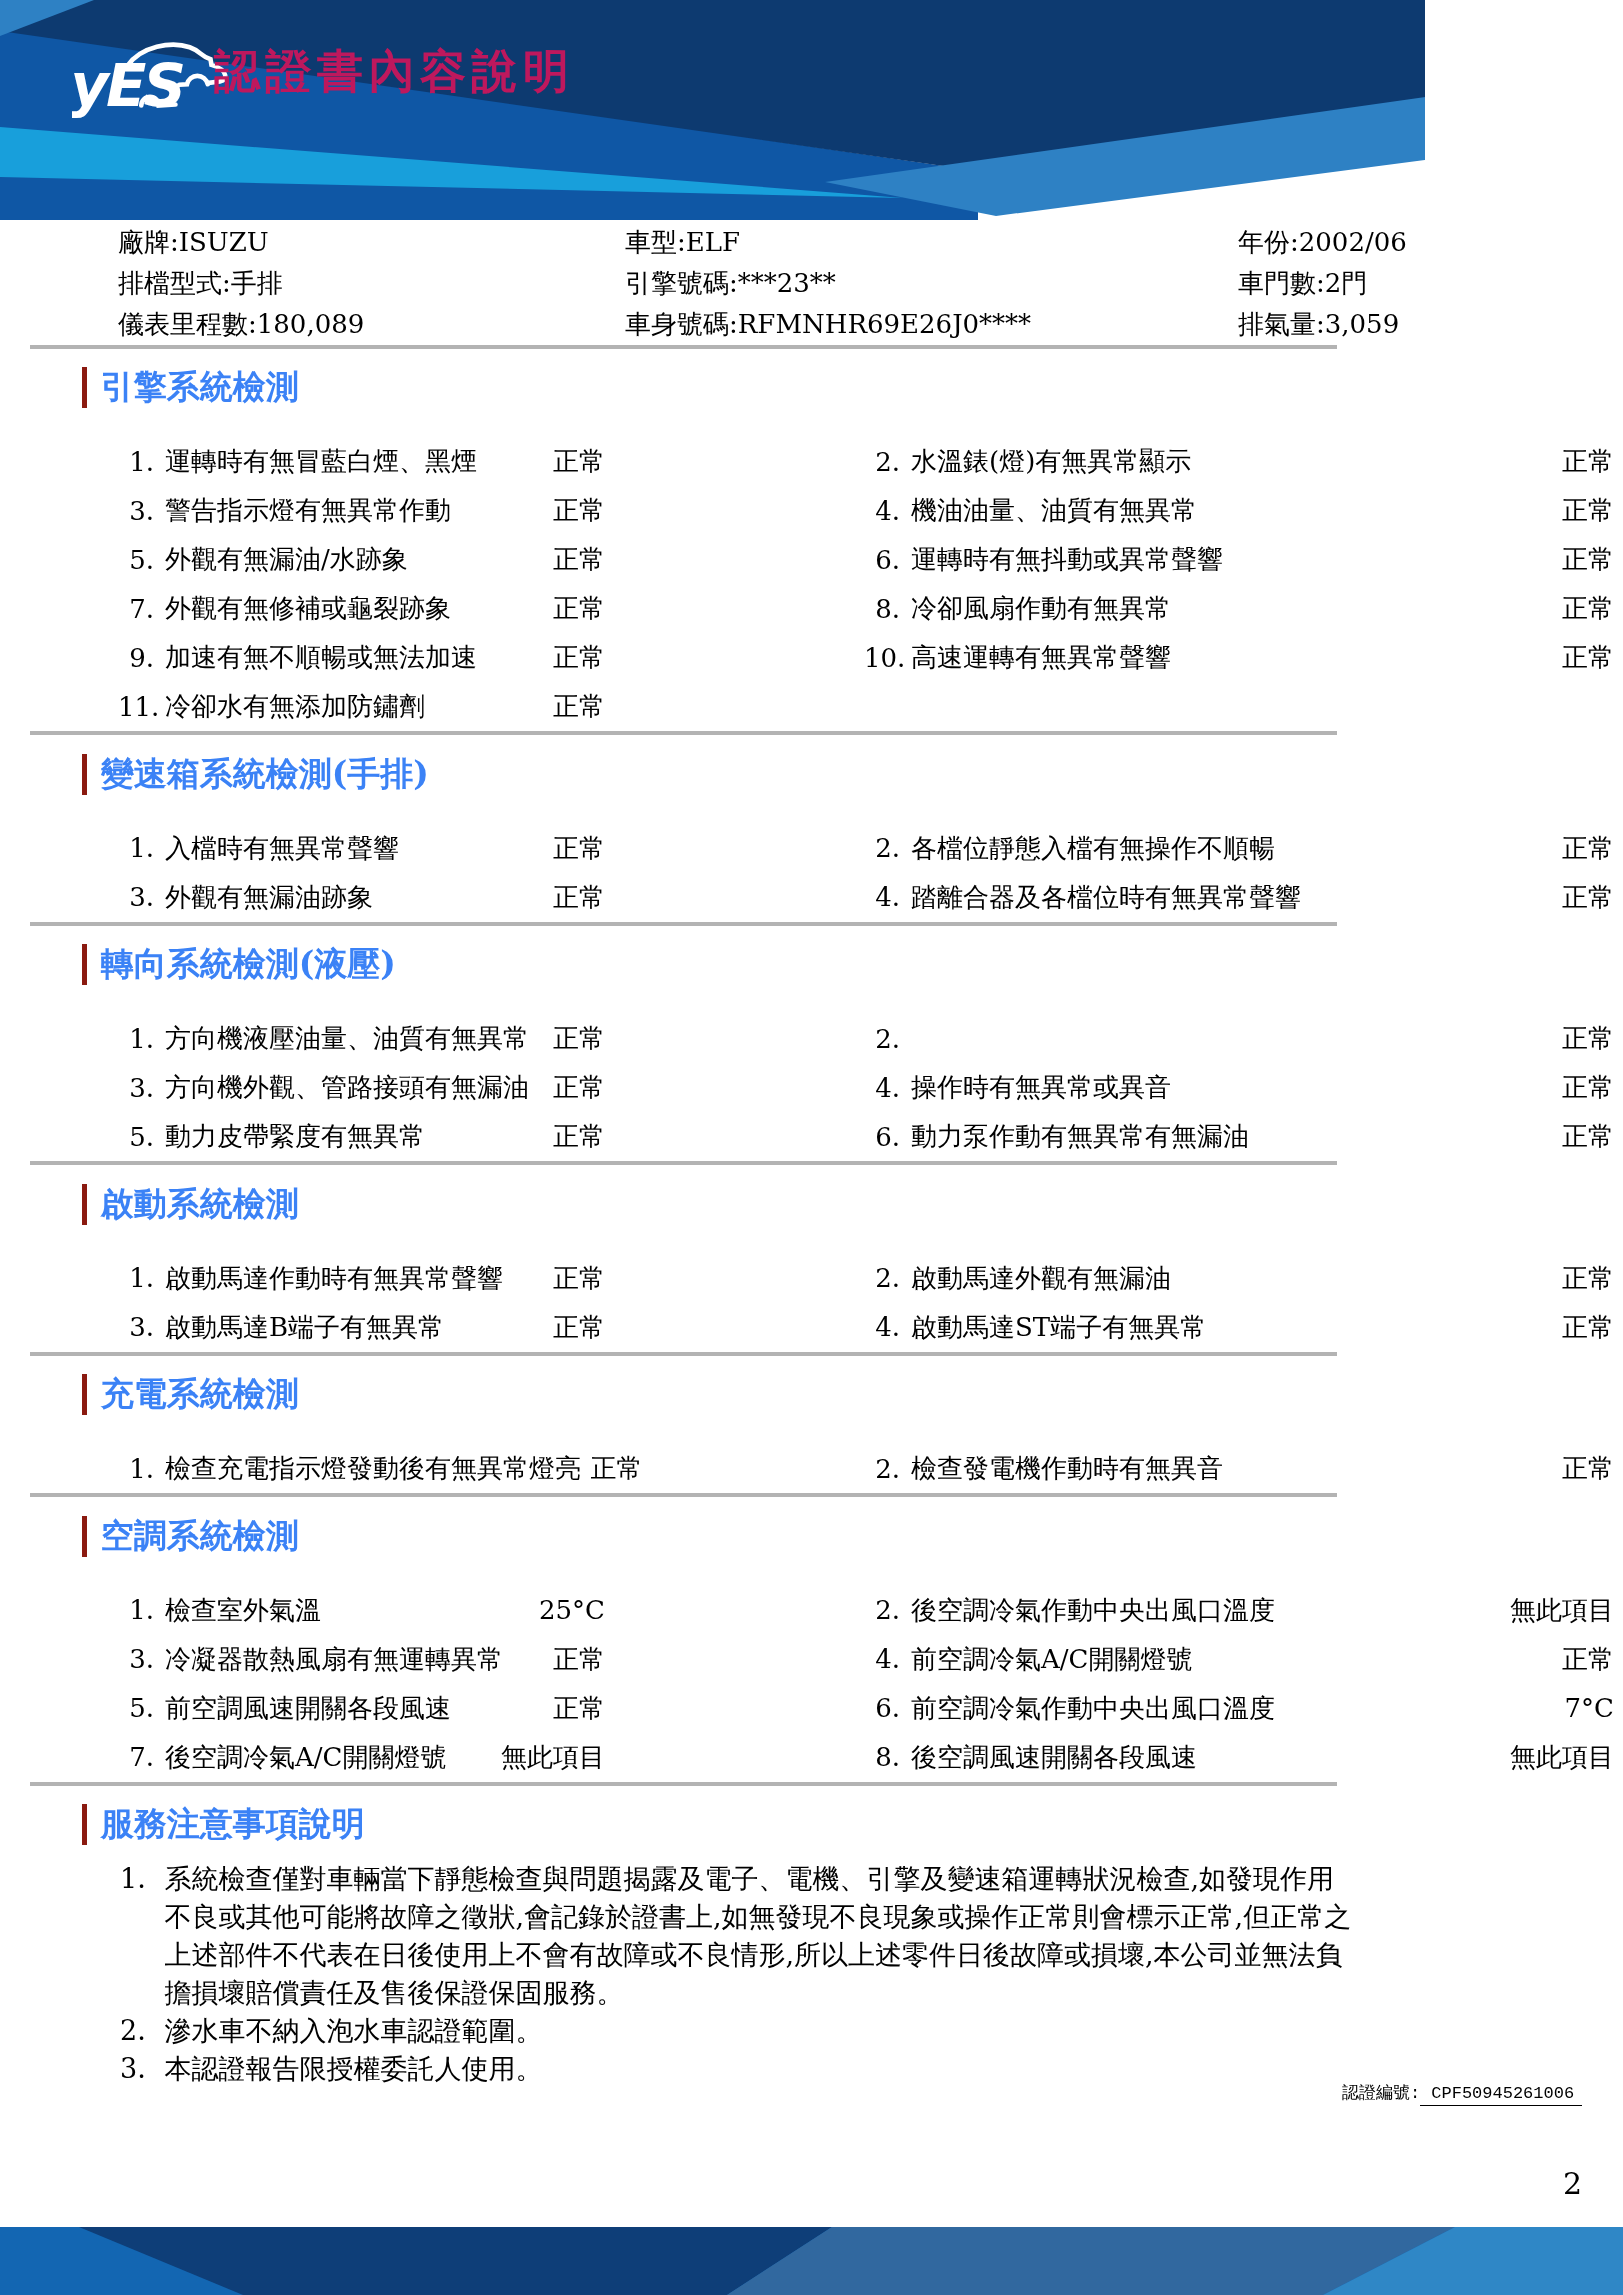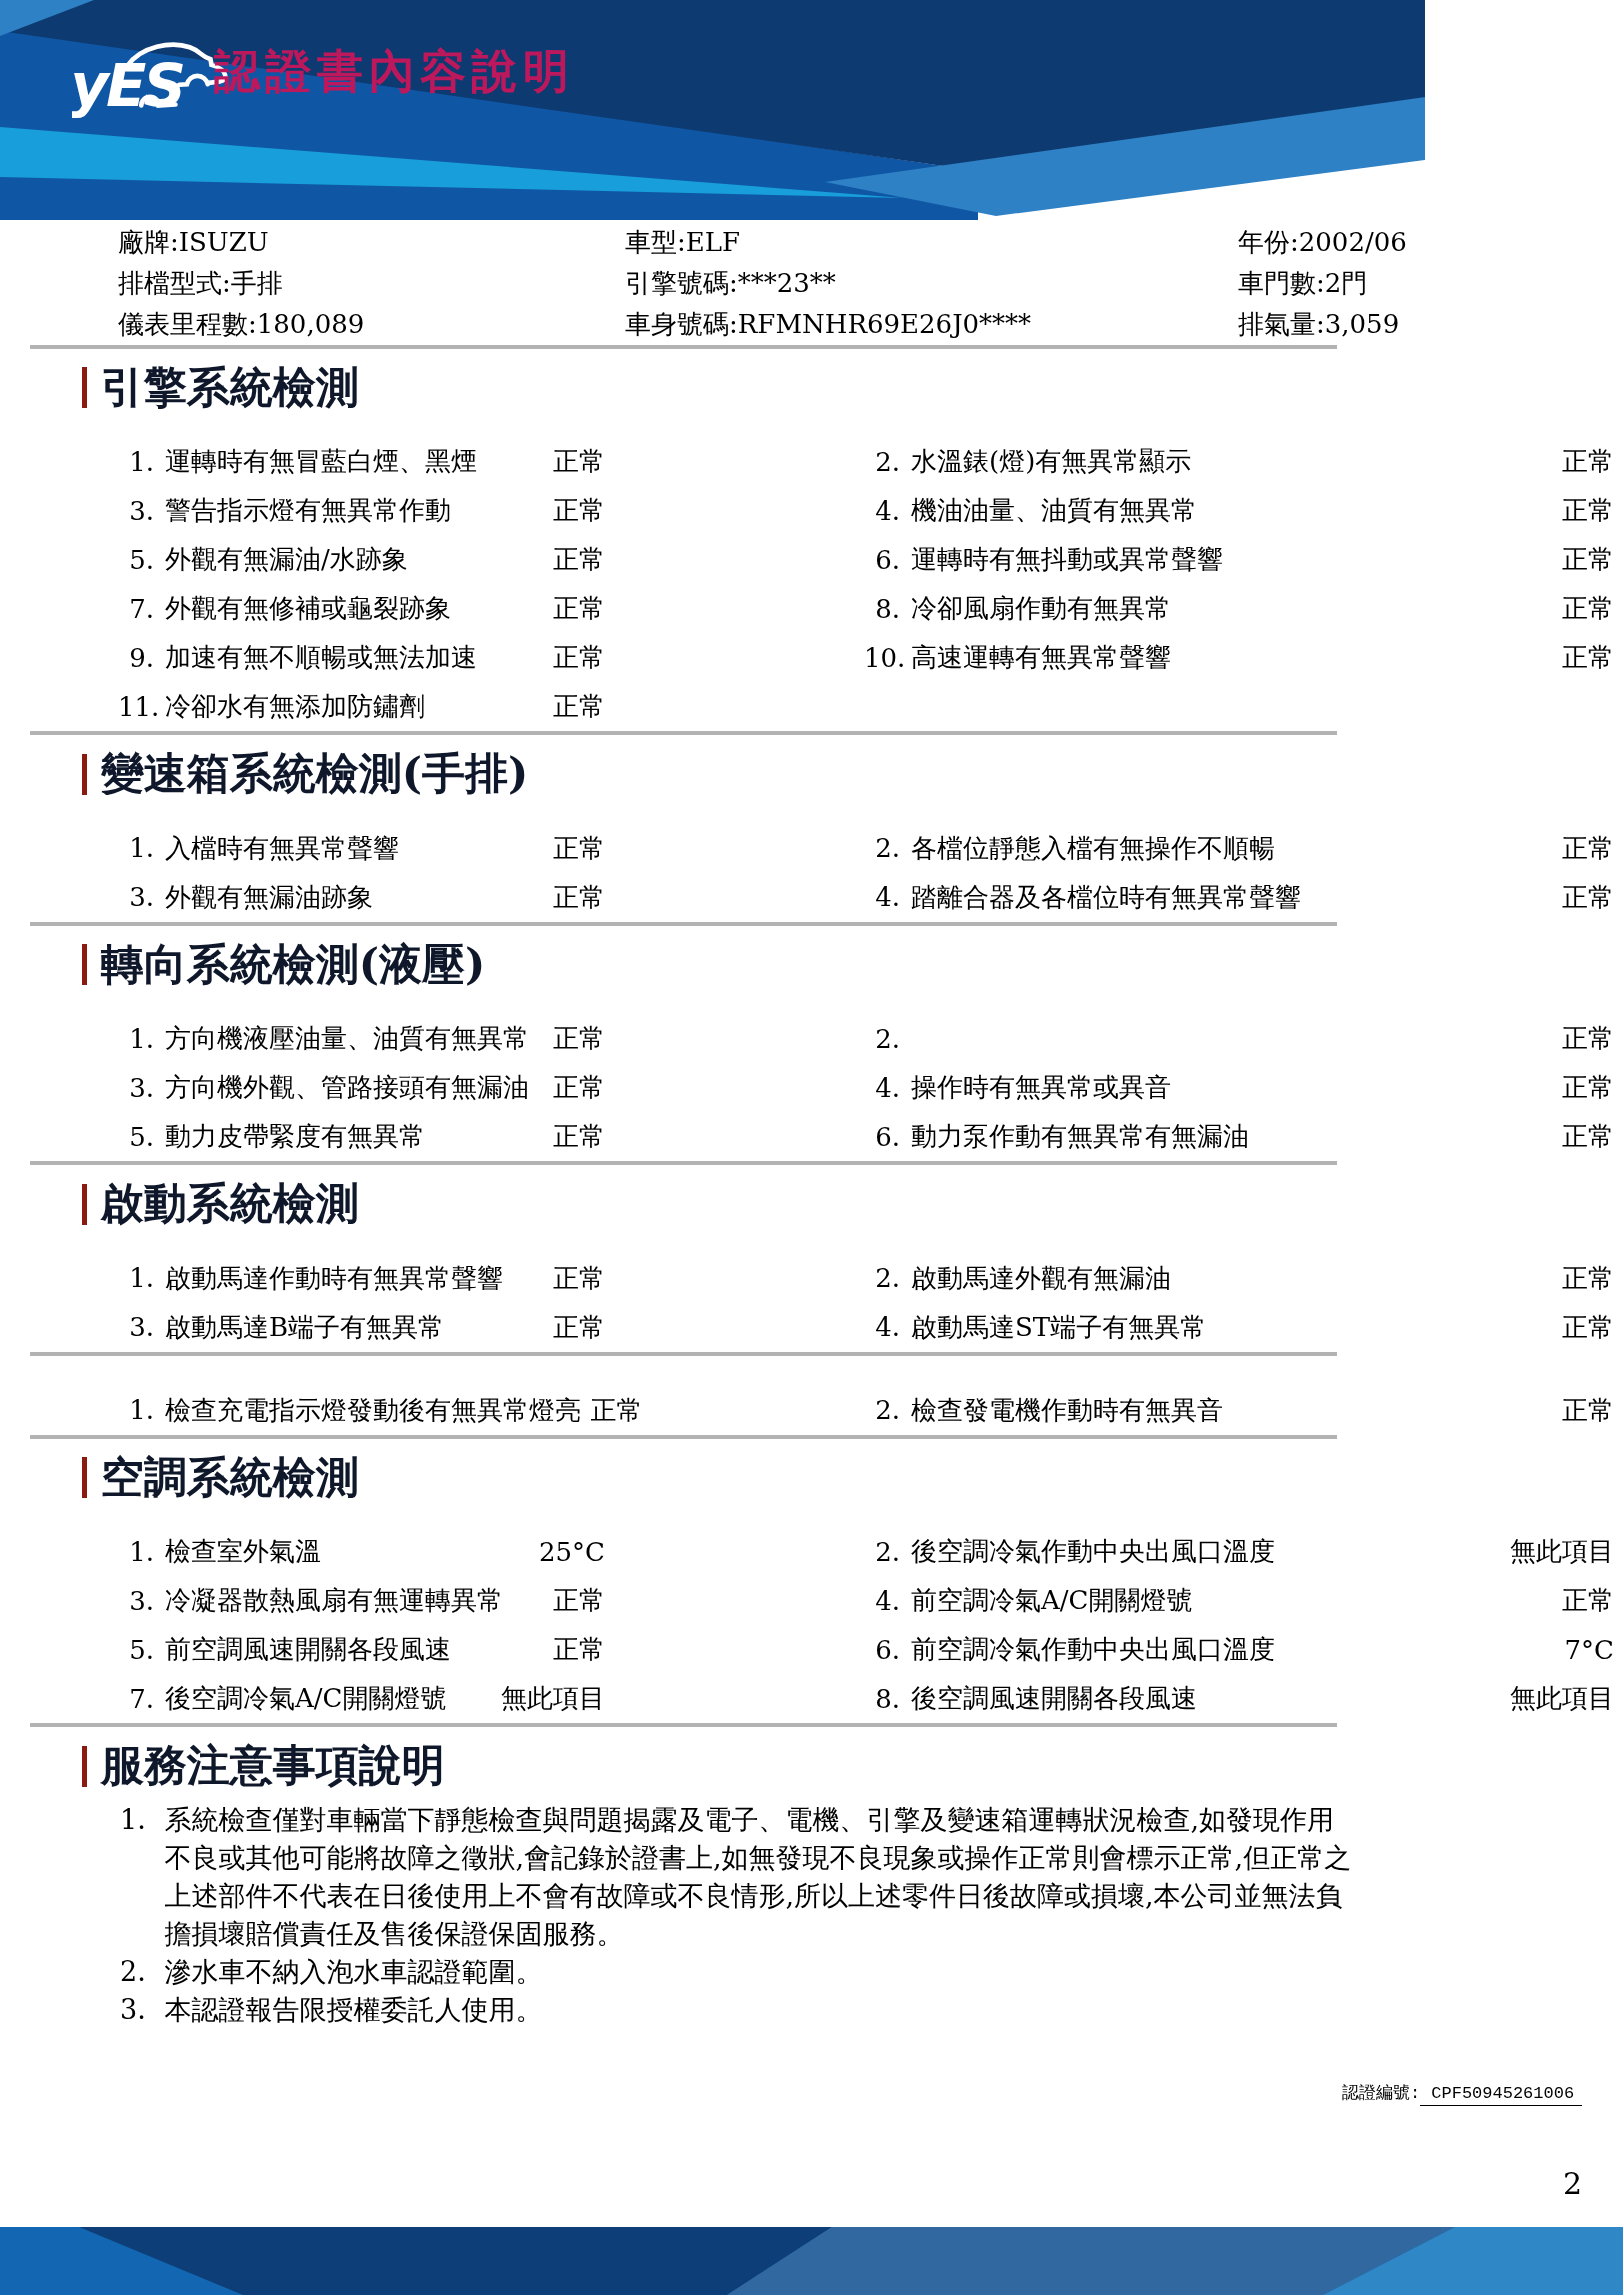--- a/index.html
+++ b/index.html
@@ -24,21 +24,21 @@
   }
   
   .content{position:absolute;top:0;left:16px;width:1337px;padding-top:120px;}
   .info-grid{
     margin:102px 0 0 102px;display:grid;grid-template-columns:507px 613px auto;
     font-size:26px;line-height:41px;white-space:nowrap;
   }
   .divider{height:3.9px;background:#b3b3b3;margin:0 15.7px 0 14px;}
   .sec-title{
     display:flex;align-items:center;margin:19.6px 0 0 66px;height:39px;
-    color:#0f172a;font-weight:bold;font-size:43px;white-space:nowrap;
+    color:#3b82f6;font-weight:bold;font-size:33px;white-space:nowrap;
   }
   .sec-bar{width:4.7px;height:41px;background:#8b1a10;margin-right:14px;flex:0 0 auto;}
   .items{
     margin:30px 0 0 102px;display:grid;grid-template-columns:487px 750px;
     column-gap:259px;font-size:26px;white-space:nowrap;
   }
   .item{height:49px;display:flex;align-items:center;}
   .item .no{width:36px;text-align:right;flex:0 0 auto;}
   .item .lbl{margin-left:11px;}
   .item .res{margin-left:auto;padding-left:9.4px;}
@@ -255,20 +255,24 @@
           <div class="item">
     <span class="no">4.</span>
     <span class="lbl">啟動馬達ST端子有無異常</span>
     <span class="res">正常</span>
   </div>
         </div>
     </div>
     <div class="divider"></div>
 
     <div class="section">
+      <div class="sec-title">
+          <span class="sec-bar"></span>
+          <span>充電系統檢測</span>
+        </div>
       <div class="items">
           <div class="item">
     <span class="no">1.</span>
     <span class="lbl">檢查充電指示燈發動後有無異常燈亮</span>
     <span class="res">正常</span>
   </div>
           <div class="item">
     <span class="no">2.</span>
     <span class="lbl">檢查發電機作動時有無異音</span>
     <span class="res">正常</span>

